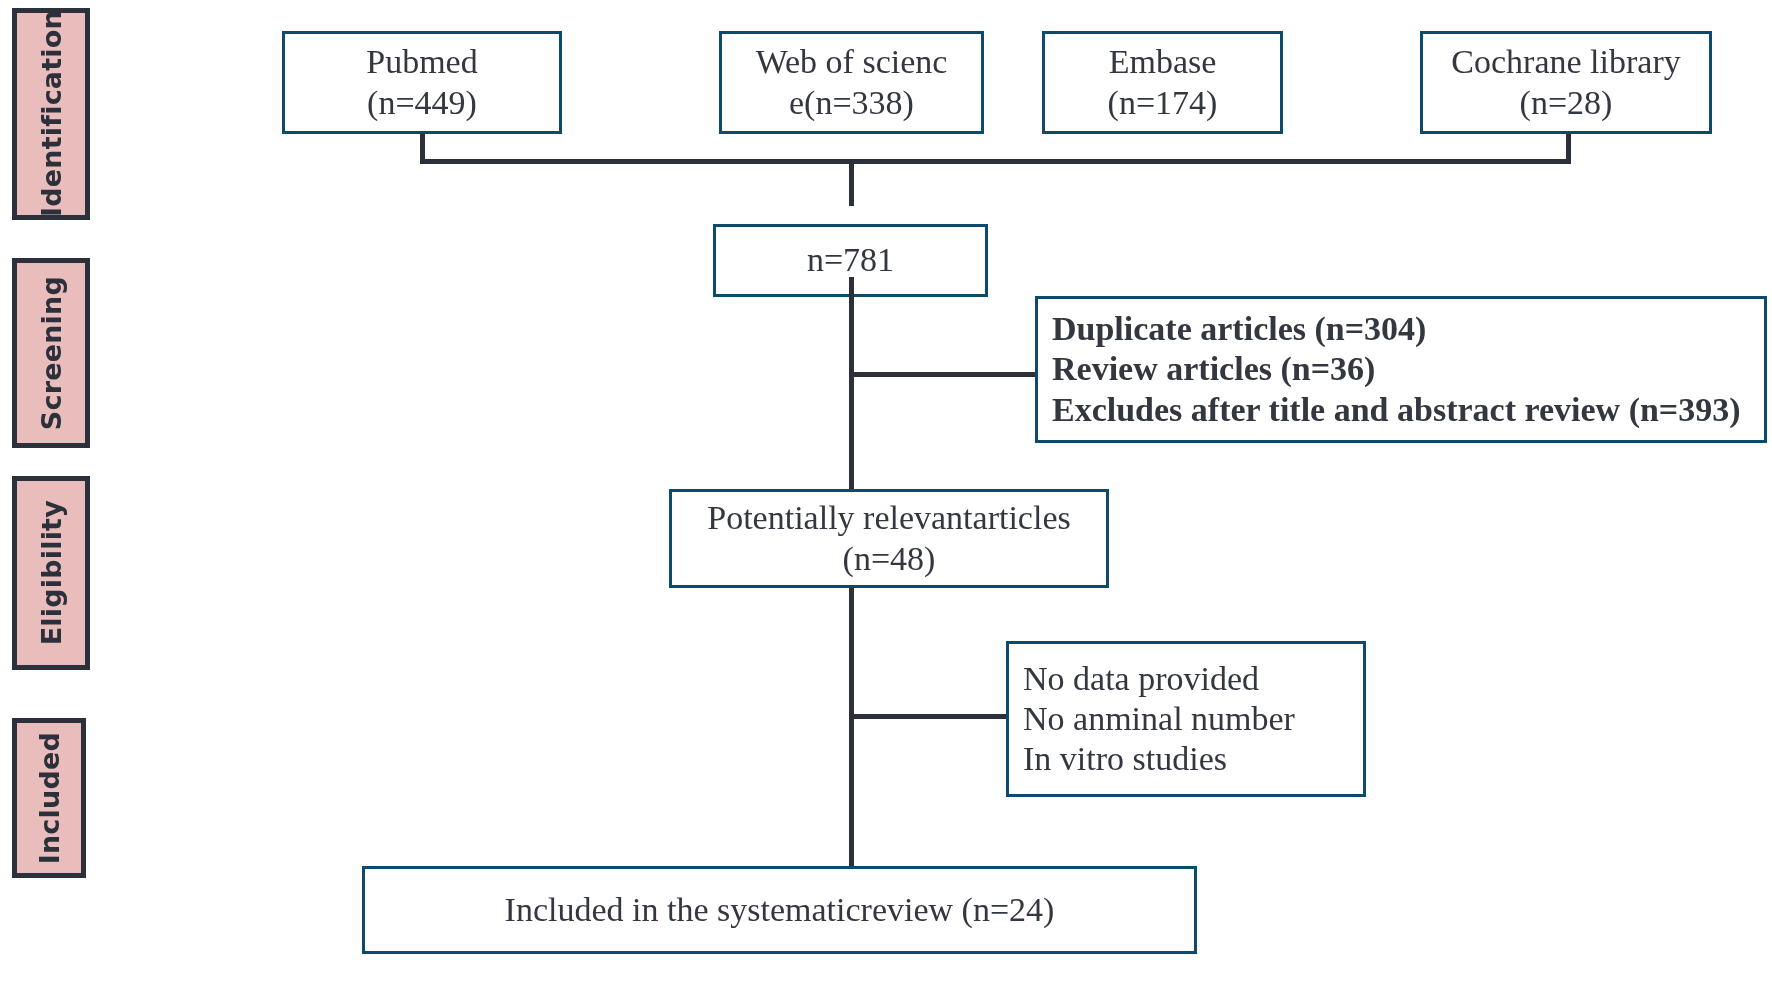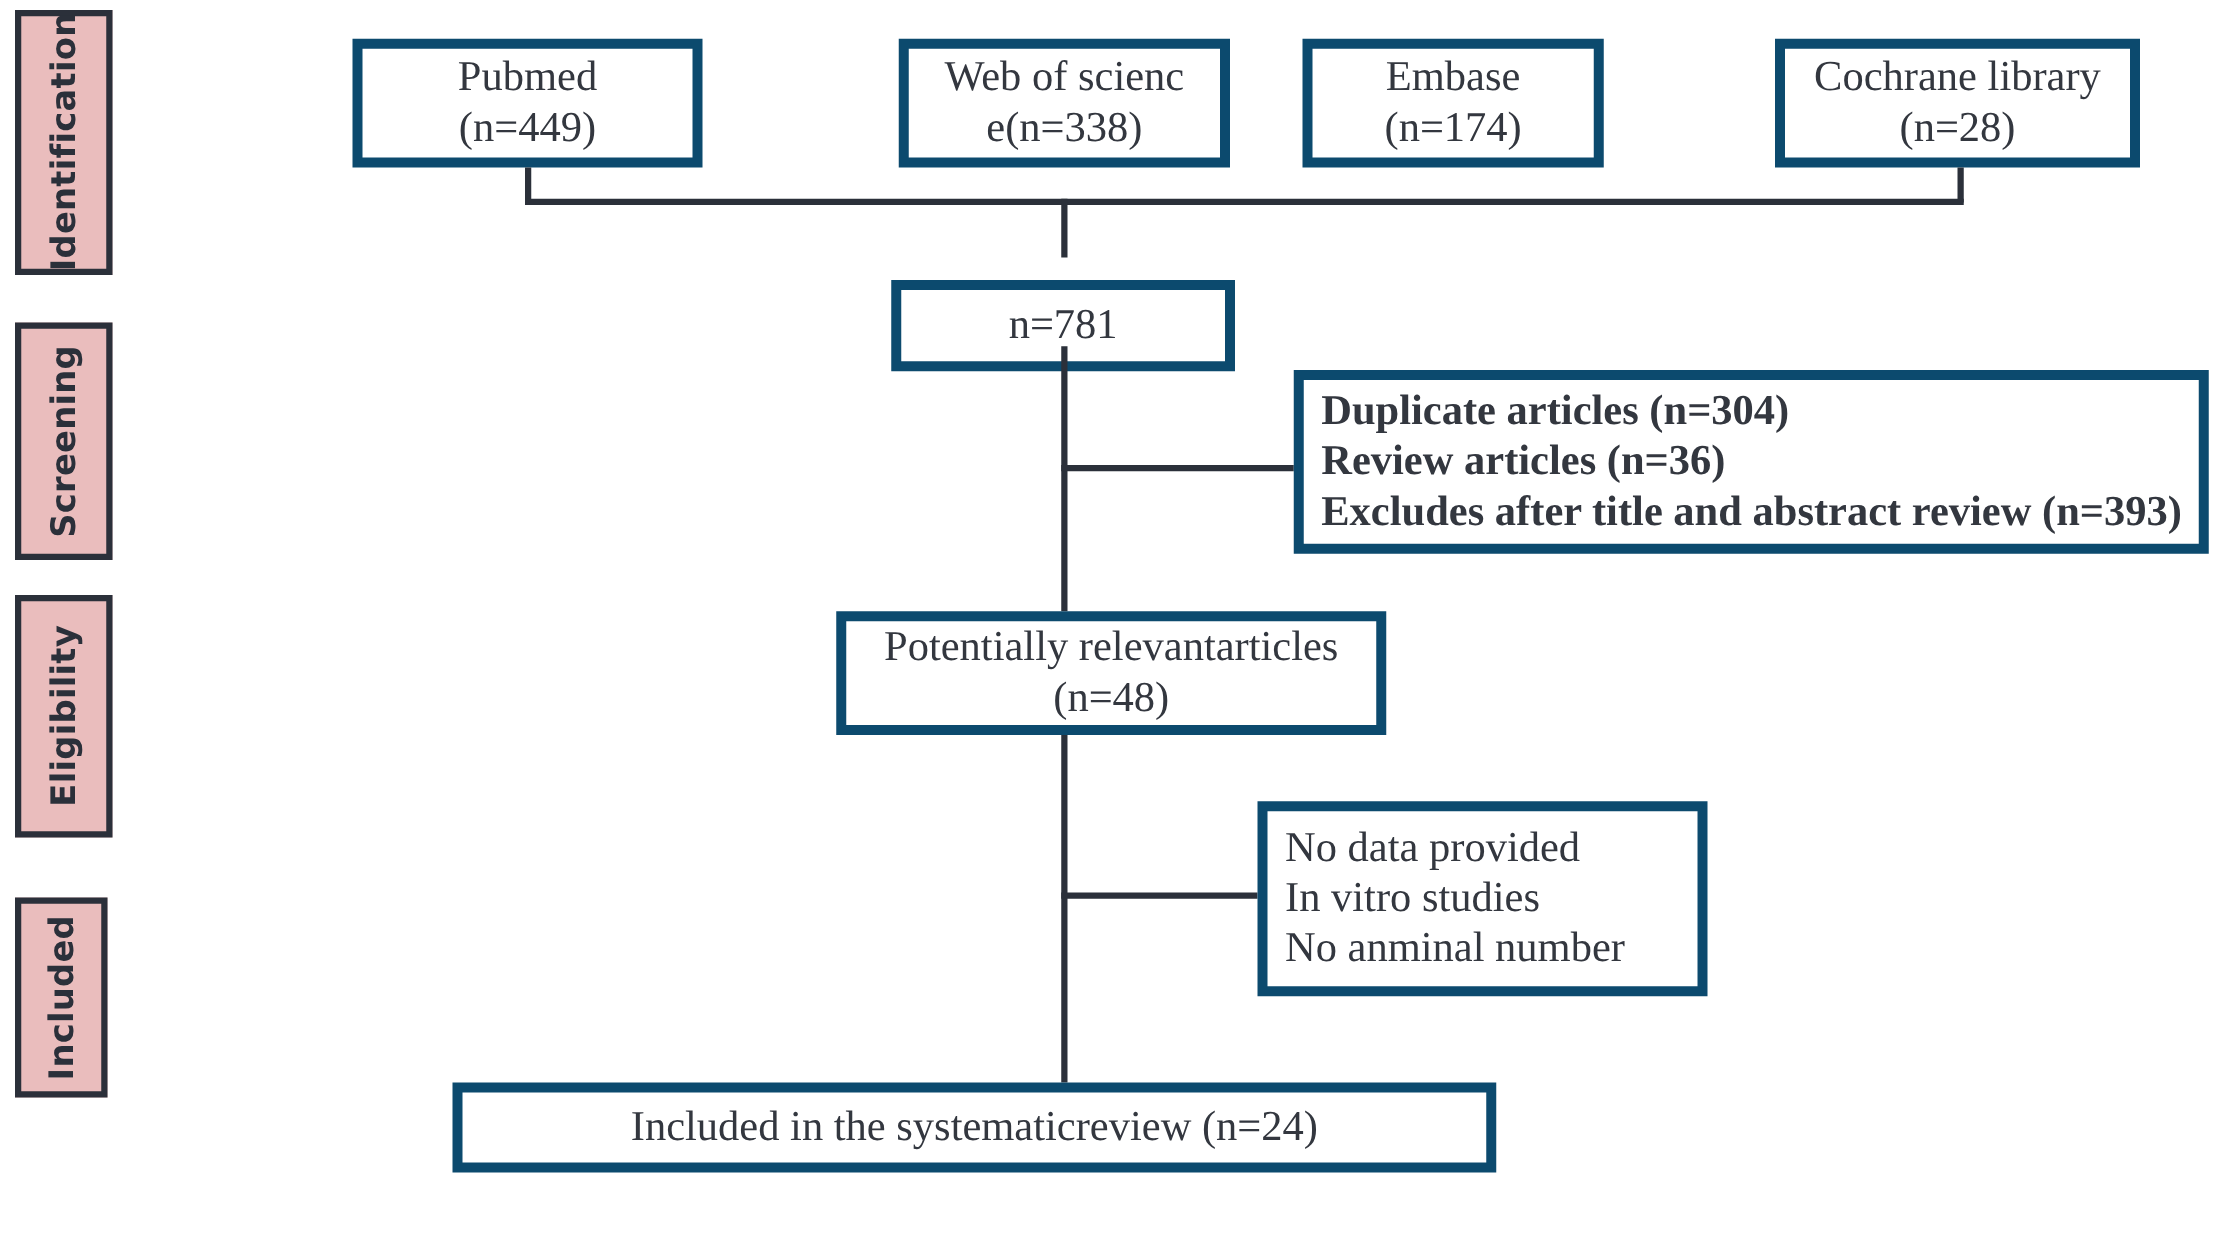--- a/index.html
+++ b/index.html
@@ -39,21 +39,21 @@
     writing-mode: vertical-rl;
     transform: rotate(180deg);
     white-space: nowrap;
     line-height: 1;
   }
 
   
   .box {
     position: absolute;
     background: #ffffff;
-    border: 8px solid #0c4a6e;
+    border: 3px solid #0c4a6e;
     box-sizing: border-box;
     display: flex;
     flex-direction: column;
     justify-content: center;
     font-size: 34px;
     line-height: 1.18;
     color: #33373f;
   }
   .box.center {
     align-items: center;
@@ -136,21 +136,21 @@
   <div class="box center" style="left:630px; top:489px; width:440px; height:99px;margin-left:39px;">
     <span class="ln">Potentially relevantarticles</span>
     <span class="ln">(n=48)</span>
   </div>
 
   <div class="conn v" style="left:849px; top:588px; height:283px;"></div>
   <div class="conn h" style="left:849px; top:714px; width:212px;"></div>
 
   <div class="box left" style="left:1006px; top:641px; width:360px; height:156px;">
     <span class="ln">No data provided</span>
+    <span class="ln">No anminal number</span>
     <span class="ln">In vitro studies</span>
-    <span class="ln">No anminal number</span>
   </div>
 
-  <div class="box center" style="left:362px; top:866px; width:835px; height:72px;">
+  <div class="box center" style="left:362px; top:866px; width:835px; height:88px;">
     <span class="ln">Included in the systematicreview (n=24)</span>
   </div>
 
 </div>
 
 </body></html>

